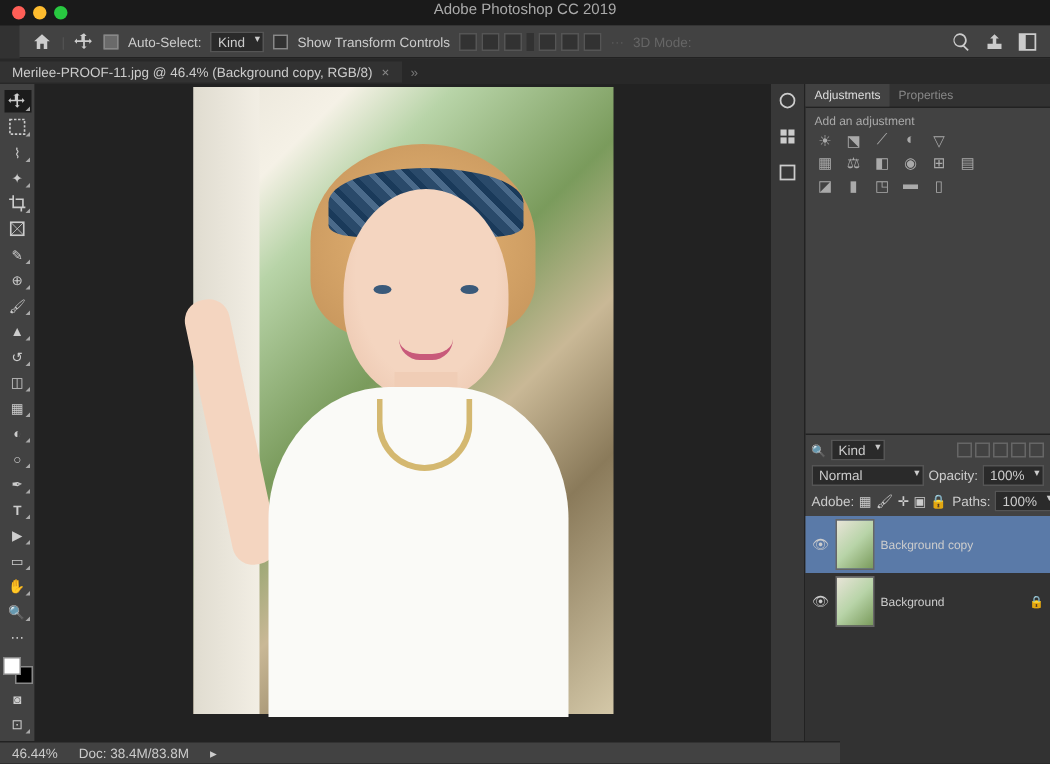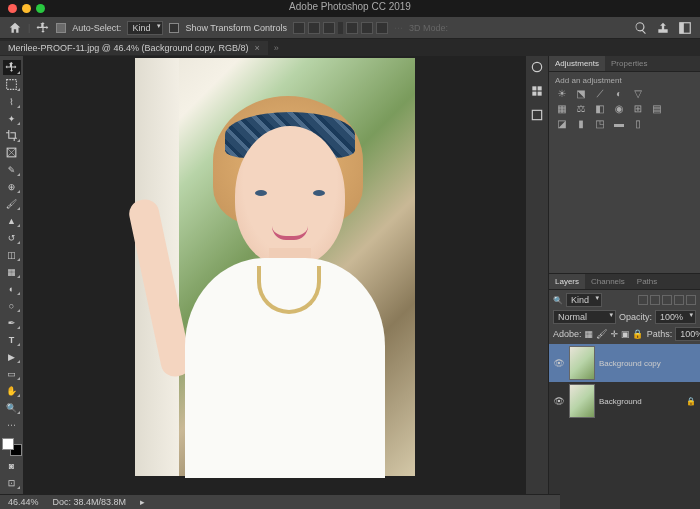--- a/index.html
+++ b/index.html
@@ -1,21 +1,21 @@
 <!DOCTYPE html>
 <html><head>
 <meta charset="utf-8">
 <style>
 * { margin: 0; padding: 0; box-sizing: border-box; font-family: -apple-system, 'Helvetica Neue', Arial, sans-serif; font-size: 9px; color: #ccc; }
 body { width: 700px; height: 509px; background: #323232; overflow: hidden; position: relative; }
 .window-controls { display: flex; gap: 5px; padding: 4px 8px; background: #1a1a1a; align-items: center; }
 .wc { width: 9px; height: 9px; border-radius: 50%; }
 .wc.red { background: #ff5f57; } .wc.yellow { background: #febc2e; } .wc.green { background: #28c840; }
 .title { position: absolute; left: 50%; transform: translateX(-50%); color: #aaa; top: 1px; font-size: 10px; text-align: center; }
-.options-bar { display: flex; align-items: center; gap: 6px; padding: 3px 8px; background: #424242; height: 22px; border-bottom: 1px solid #222; }
+.options-bar { display: flex; align-items: center; gap: 6px; padding: 3px 8px; background: #424242; height: 22px; border-bottom: 1px solid #222; margin-left: 13px; }
 .options-right { margin-left: auto; display: flex; gap: 8px; align-items: center; }
 .home { width: 14px; height: 14px; color: #ccc; }
 .checkbox { width: 10px; height: 10px; border: 1px solid #888; background: #323232; display: inline-block; }
 .checkbox.checked { background: #6a6a6a; }
 .sel { background: #2a2a2a; border: 1px solid #555; padding: 1px 12px 1px 4px; position: relative; }
 .sel::after { content: '▾'; position: absolute; right: 2px; top: 0; font-size: 7px; }
 .align-icons { display: flex; gap: 3px; }
 .align-icons span { width: 12px; height: 12px; background: #323232; border: 1px solid #555; display:inline-block;}
 .icn { width: 14px; height: 14px; color: #bbb; }
 .tab-bar { background: #282828; display: flex; align-items: center; height: 17px; }
@@ -25,21 +25,21 @@
 .tools { width: 23px; background: #424242; display: flex; flex-direction: column; align-items: center; padding: 4px 0; gap: 2px; }
 .tool { width: 18px; height: 17px; display: flex; align-items: center; justify-content: center; position: relative; }
 .tool.active { background: #1b1b1b; }
 .tool svg, .tool span { color: #ccc; }
 .tool.corner::after { content: ''; position: absolute; right: 1px; bottom: 1px; width: 0; height: 0; border-right: 3px solid #aaa; border-top: 3px solid transparent; }
 .fgbg { position: relative; width: 20px; height: 20px; margin-top: 4px; }
 .fg,.bg { position: absolute; width: 12px; height: 12px; border: 1px solid #888; }
 .fg { background: #fff; top: 0; left: 0; z-index: 2;} .bg { background: #000; bottom: 0; right: 0; }
 .canvas-area { flex: 1; background: #222; display: flex; align-items: flex-start; justify-content: center; padding-top: 2px; position: relative; overflow:hidden;}
 .photo { width: 280px; height: 418px; background: linear-gradient(135deg, #e8e4d8 0%, #f5f1e6 15%, #b8d4a8 25%, #7a9b5c 45%, #c9b896 60%, #8a7a5a 75%, #d4c8a8 100%); position: relative; }
-.right-panels { width: 152px; background: #424242; display: flex; flex-direction: column; border-left: 1px solid #222;}
+.right-panels { width: 164px; background: #424242; display: flex; flex-direction: column; border-left: 1px solid #222;}
 .collapsed-dock { width: 22px; background: #383838; display: flex; flex-direction: column; align-items: center; padding: 4px 0; gap: 10px; }
 .collapsed-dock .di { width: 16px; height: 14px; color: #aaa; }
 .right-wrap { display: flex; }
 .panel-tabs { display: flex; background: #323232; border-bottom: 1px solid #222; }
 .ptab { padding: 3px 6px; font-size: 8px; color: #888; }
 .ptab.active { background: #424242; color: #ddd; }
 .adj-panel { padding: 4px 6px; }
 .adj-row { display: flex; gap: 5px; margin: 3px 0; }
 .adj-row span { width: 14px; height: 12px; color: #aaa; font-size: 10px; text-align:center;}
 .layers-panel { margin-top: auto; border-top: 1px solid #222; }
@@ -273,25 +273,20 @@
         <div class="adj-row">
           <span>◪</span>
           <span>▮</span>
           <span>◳</span>
           <span>▬</span>
           <span>▯</span>
         </div>
       </div>
 
       <div class="layers-panel">
-        <div class="panel-tabs">
-          <div class="ptab active">Layers</div>
-          <div class="ptab">Channels</div>
-          <div class="ptab">Paths</div>
-        </div>
         <div class="layer-controls">
           <div class="lc-row">
             <span style="font-size:8px">🔍</span>
             <span class="sel">Kind</span>
             <div class="filter-icons">
               <span></span>
               <span></span>
               <span></span>
               <span></span>
               <span></span>

